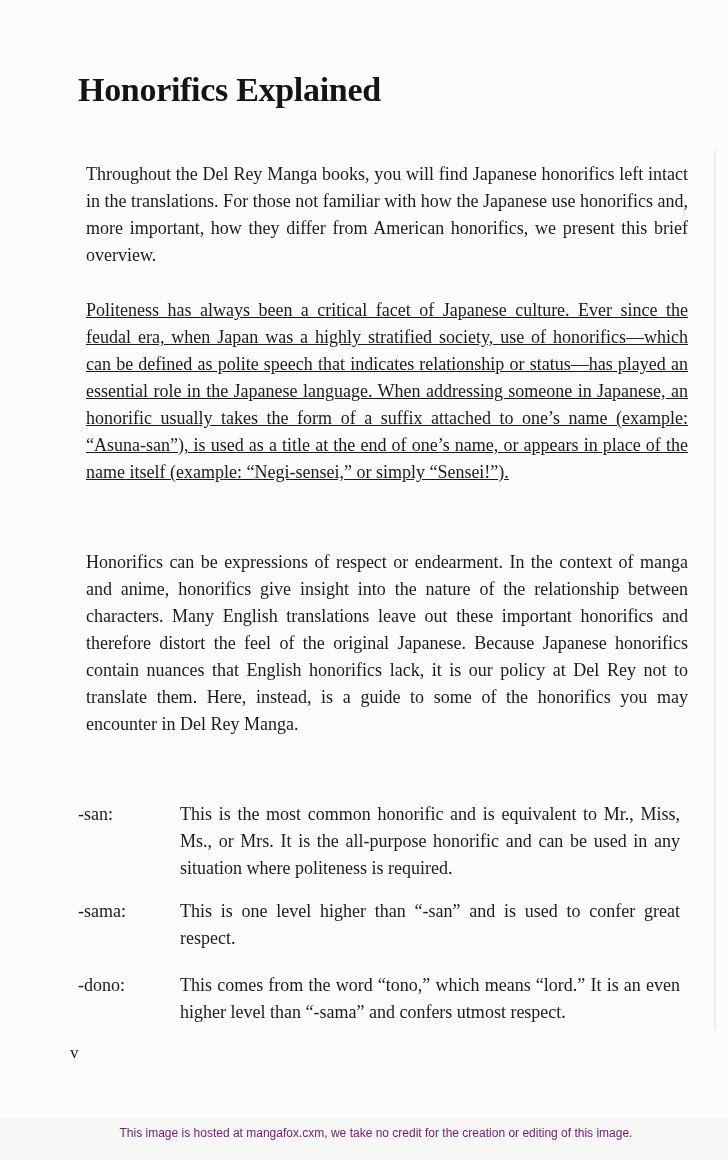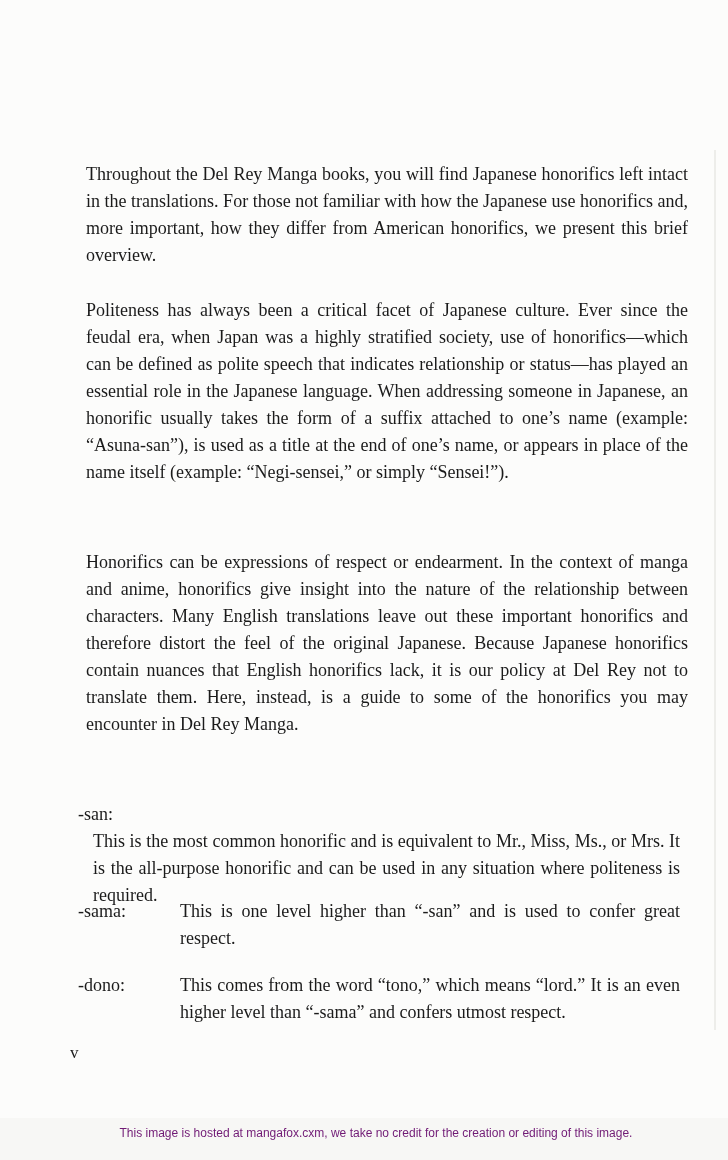--- a/index.html
+++ b/index.html
@@ -36,31 +36,31 @@
     position: absolute;
     left: 78px;
     width: 602px;
     margin: 8px;
     font-size: 18px;
     line-height: 27px;
     text-align: justify;
     text-justify: inter-word;
   }
   .para-1 { top: 153px; }
-  .para-2 { top: 289px; }
+  .para-2 { top: 289px; text-decoration: underline; }
   .para-3 { top: 541px; }
   .hon-row {
     position: absolute;
     left: 78px;
     width: 602px;
     display: flex;
     font-size: 18px;
     line-height: 27px;
   }
-  .hon-row-san  { top: 801px; flex-direction: column; }
+  .hon-row-san  { top: 801px; }
   .hon-row-sama { top: 898px; }
   .hon-row-dono { top: 972px; }
   .hon-term {
     flex: none;
     width: 87px;
     text-align: left;
   }
   .hon-def {
     flex: 1;
     text-align: justify;
@@ -102,20 +102,21 @@
     padding-left: 12px;
   }
   .footer-line-1 { top: 1126px; }
   .footer-line-2 { top: 1142px; }
 </style>
 </head>
 <body style="background: rgb(252, 252, 251);">
 
 <div class="page">
 
+  <h1 class="page-title">Honorifics Explained</h1>
 
   <p class="body-para para-1">Throughout the Del Rey Manga books, you will find Japanese honorifics left intact in the translations. For those not familiar with how the Japanese use honorifics and, more important, how they differ from American honorifics, we present this brief overview.</p>
 
   <p class="body-para para-2">Politeness has always been a critical facet of Japanese culture. Ever since the feudal era, when Japan was a highly stratified society, use of honorifics—which can be defined as polite speech that indicates relationship or status—has played an essential role in the Japanese language. When addressing someone in Japanese, an honorific usually takes the form of a suffix attached to one’s name (example: “Asuna-san”), is used as a title at the end of one’s name, or appears in place of the name itself (example: “Negi-sensei,” or simply “Sensei!”).</p>
 
   <p class="body-para para-3">Honorifics can be expressions of respect or endearment. In the context of manga and anime, honorifics give insight into the nature of the relationship between characters. Many English translations leave out these important honorifics and therefore distort the feel of the original Japanese. Because Japanese honorifics contain nuances that English honorifics lack, it is our policy at Del Rey not to translate them. Here, instead, is a guide to some of the honorifics you may encounter in Del Rey Manga.</p>
 
   <div class="hon-row hon-row-san">
     <span class="hon-term">-san:</span>
     <span class="hon-def">This is the most common honorific and is equivalent to Mr., Miss, Ms., or Mrs. It is the all-purpose honorific and can be used in any situation where politeness is required.</span>

